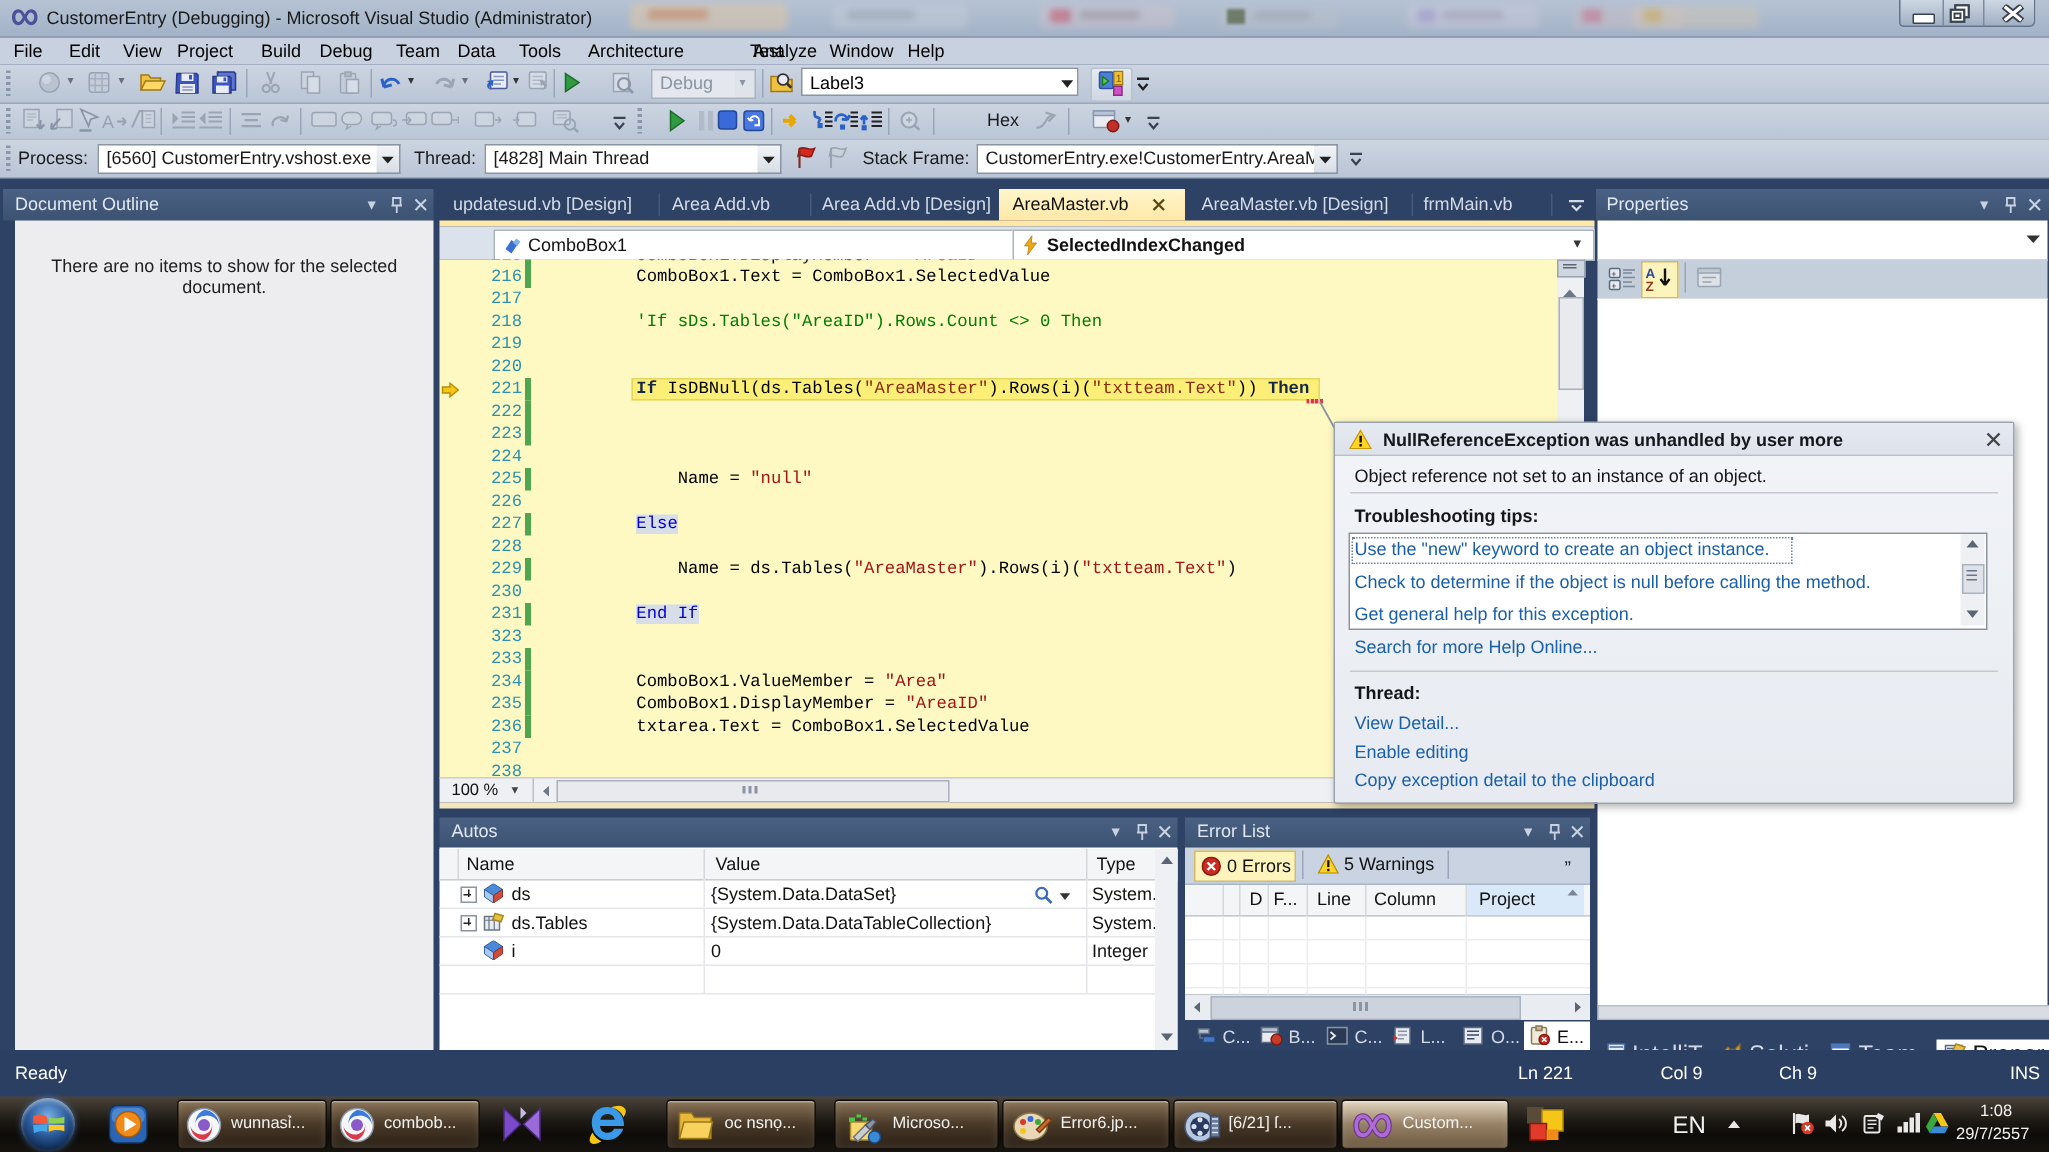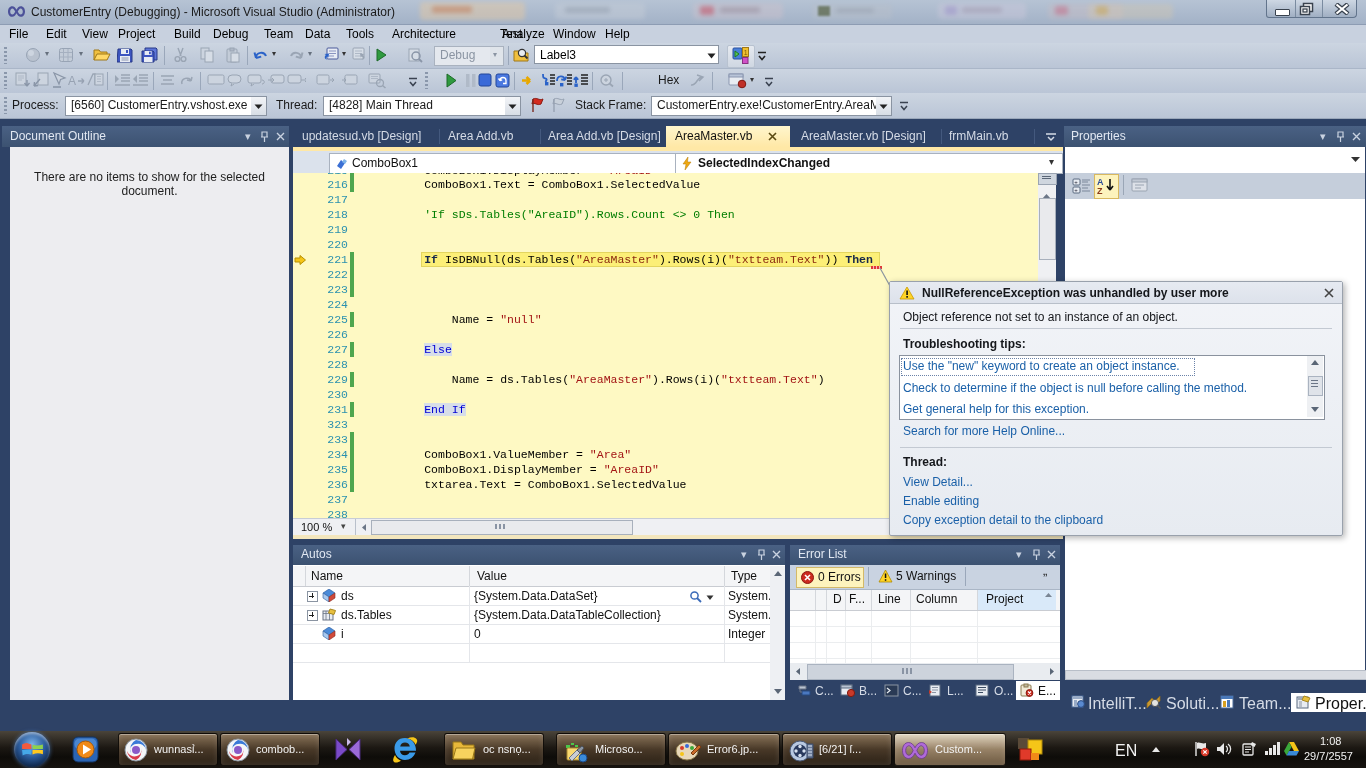--- a/index.html
+++ b/index.html
@@ -770,20 +770,27 @@
             <rect x="2" y="2" width="10" height="11" rx="1" fill="#f0ead8" stroke="#8a7a50"></rect>
             <rect x="5" y="1" width="4" height="3" fill="#c0b8a0" stroke="#8a7a50"></rect>
             <circle cx="10.5" cy="10" r="3.4" fill="#cc2a1e" stroke="#8a1810"></circle>
             <path d="M9 8.5 l3 3 M12 8.5 l-3 3" stroke="#fff" stroke-width="1.1"></path>
           </svg>
         <span class="abs" style="left:22px;top:3px;">E...</span>
       </div>
     </div>
   </div>
 
+  <div class="abs" id="statusbar" style="left:0;top:700px;width:1366px;height:31px;background:#2b3f63;color:#fff;font-size:12px;">
+    <span class="abs" style="left:10px;top:8px;">Ready</span>
+    <span class="abs" style="left:1012px;top:8px;">Ln 221</span>
+    <span class="abs" style="left:1107px;top:8px;">Col 9</span>
+    <span class="abs" style="left:1186px;top:8px;">Ch 9</span>
+    <span class="abs" style="left:1340px;top:8px;">INS</span>
+  </div>
 
   <div class="abs" id="taskbar" style="left:0;top:731px;width:1366px;height:37px;background:linear-gradient(#4a443a,#1c1813 45%,#0e0c09 70%,#16130f);color:#f2f2f2;font-size:11px;">
 
     <div class="abs" style="left:14px;top:1px;width:36px;height:35px;border-radius:50%;background:radial-gradient(circle at 50% 35%, #7ab0e8 0%, #2a5a9a 45%, #102a50 75%, #0a1830 100%);box-shadow:inset 0 2px 3px rgba(255,255,255,.5), 0 0 4px rgba(80,140,220,.6);"></div>
     <svg class="abs" style="left:21px;top:8px;" width="23" height="21" viewBox="0 0 21 19">
       <path d="M1 5 C3 3.5 5 3.2 7.5 4.2 L9.5 4.9 L9.5 9 L1 9 Z" fill="#f25a3c"></path>
       <path d="M10.5 5.2 C13 6 16 6.3 20 5 L20 9 L10.5 9 Z" fill="#8ed24e"></path>
       <path d="M1 10 L9.5 10 L9.5 14.2 C7 13.3 4.5 13.5 1.5 15 Z" fill="#46a8e8"></path>
       <path d="M10.5 10 L20 10 L20 13.8 C16.5 12.6 13.5 12.8 10.5 14 Z" fill="#ffc81e"></path>
     </svg>

